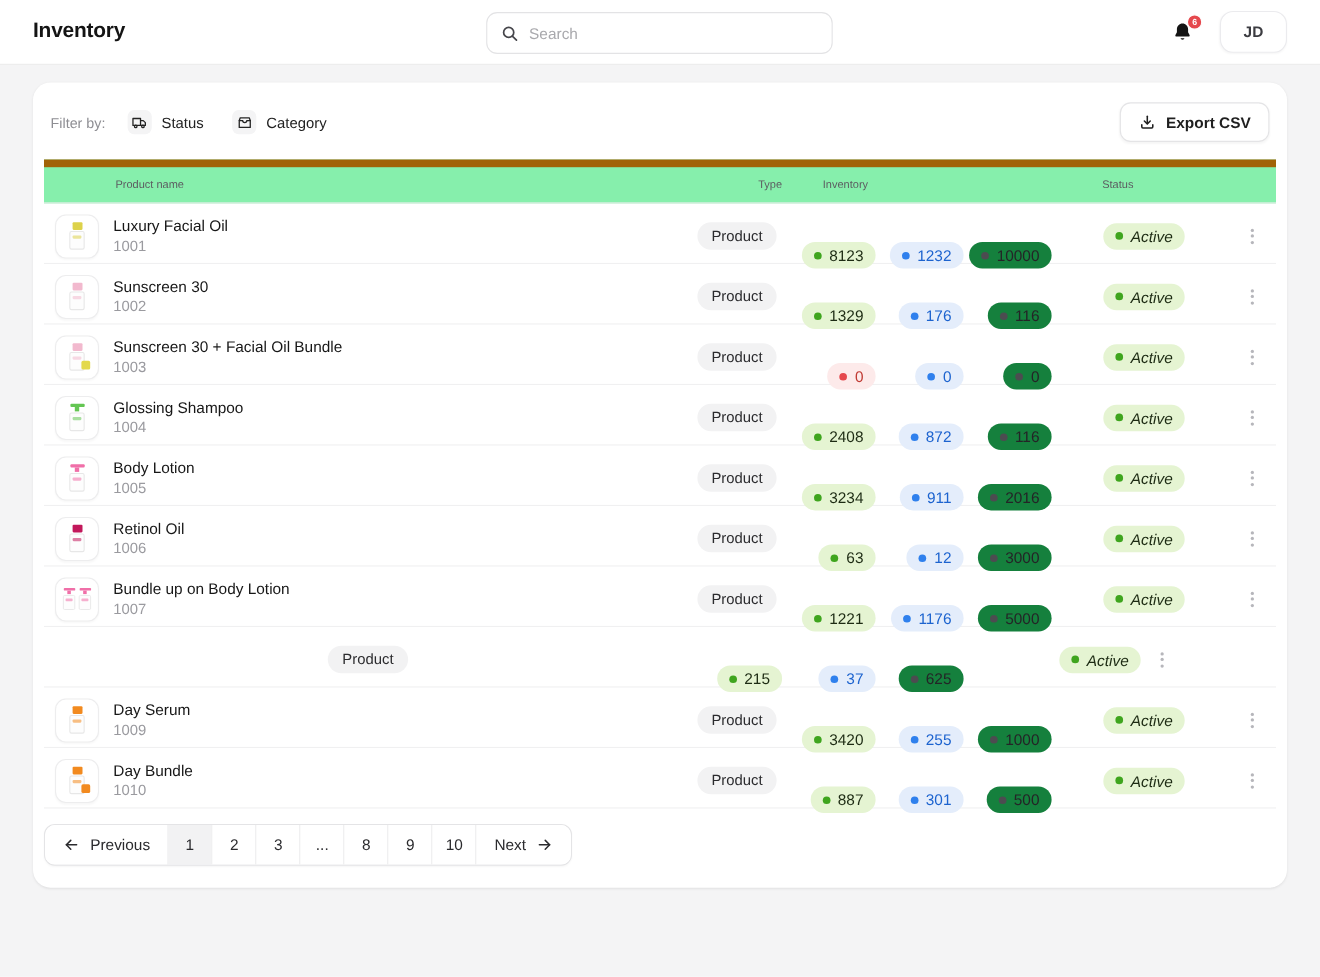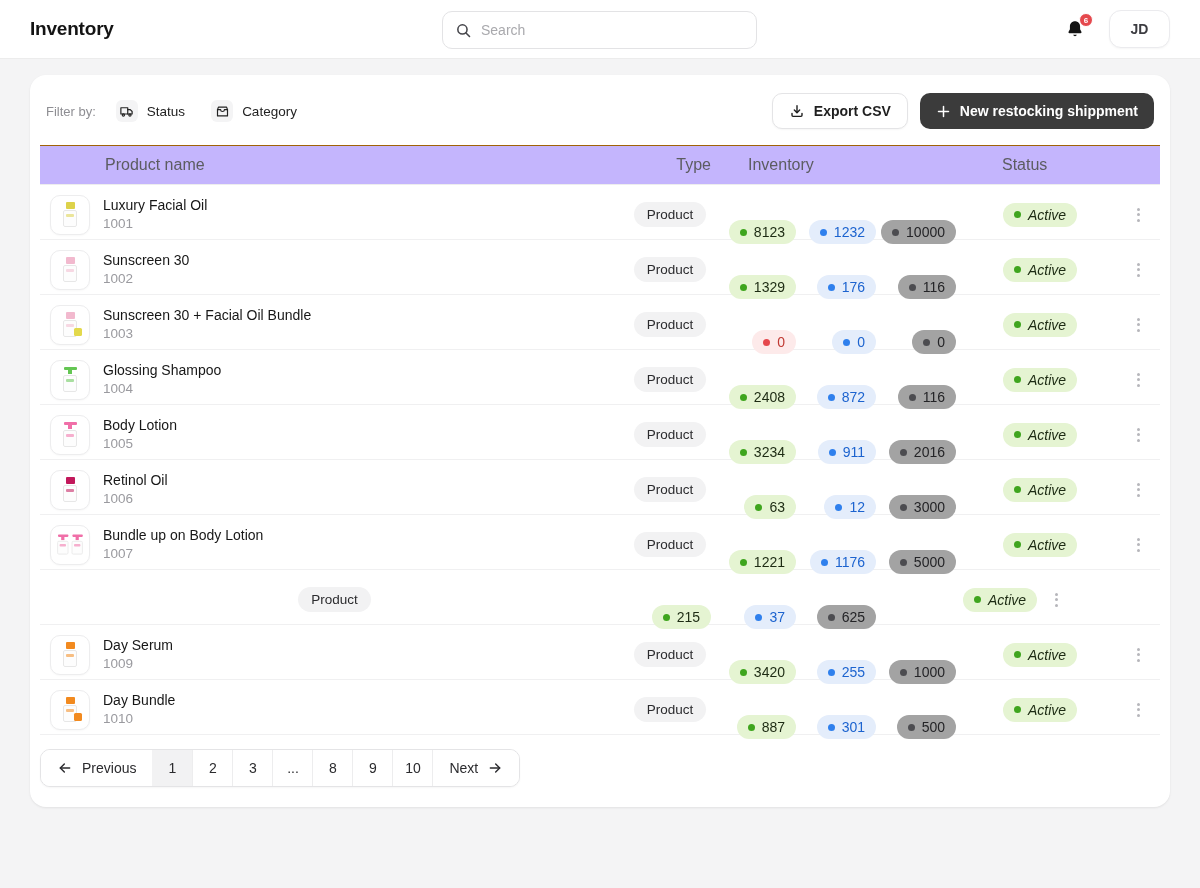--- a/index.html
+++ b/index.html
@@ -56,23 +56,23 @@
     height:36px; border-radius:10px; display:inline-flex; align-items:center; gap:9px;
     font-size:14px; font-weight:600; padding:0 16px; cursor:pointer;
     font-family:"Liberation Sans", sans-serif; border:none;
   }
   .btn-outline { background:#fff; border:1px solid #e4e4e6; color:#1f1f1f; box-shadow:0 1px 2px rgba(0,0,0,.04); }
   .btn-dark { background:var(--c-accent-dark,#3b3b3b); color:#fff; }
   
   .tbl { width:100%; }
   .tbl-header {
     display:grid; grid-template-columns:589px 82px 85px 80px 80px 40px 120px 44px;
-    align-items:center; height:40px; background:#c4b5fd;
-    border-top:1px solid #a16207; border-bottom:1px solid #ededee;
-    font-size:16px; color:#5c5c61;
+    align-items:center; height:40px; background:#86efac;
+    border-top:7px solid #a16207; border-bottom:1px solid #ededee;
+    font-size:10px; color:#5c5c61;
   }
   .th-product { padding-left:65px; }
   .th-type { text-align:right; }
   .th-inventory { grid-column:3 / 6; padding-left:37px; }
   .th-status { grid-column:7; padding-left:6px; }
   .row {
     display:grid; grid-template-columns:589px 82px 85px 80px 80px 40px 120px 44px;
     align-items:center; height:55px; border-bottom:1px solid #f0f0f1; cursor:pointer;
   }
   .cell-product { display:flex; align-items:center; gap:13px; padding-left:10px; }
@@ -91,21 +91,21 @@
   .cell-inv { display:flex; justify-content:flex-end;margin-top:35px; }
   .badge {
     display:inline-flex; align-items:center; gap:7px; border-radius:999px;
     padding:4px 11px; font-size:14px;
   }
   .badge .dot { width:7px; height:7px; border-radius:50%; flex:none; }
   .v-green { background:var(--c-badge-green-bg,#e5f4d2); color:#1d2b13; }
   .v-green .dot { background:var(--c-badge-green-dot,#3fa51e); }
   .v-blue  { background:var(--c-badge-blue-bg,#e4edfb); color:var(--c-badge-blue-text,#1c63cf); }
   .v-blue .dot { background:var(--c-badge-blue-dot,#2f80ed); }
-  .v-gray  { background:#a3a3a3; color:#242427; }
+  .v-gray  { background:#15803d; color:#242427; }
   .v-gray .dot { background:#4c4c50; }
   .v-red   { background:var(--c-badge-red-bg,#fdeaea); color:var(--c-badge-red-text,#c03a33); }
   .v-red .dot { background:var(--c-badge-red-dot,#e5484d); }
   .cell-status { padding-left:7px;font-style:italic; }
   .cell-menu { display:flex; justify-content:center; }
   .kebab { display:flex; flex-direction:column; gap:2.5px; padding:6px; cursor:pointer; background:none; border:none; }
   .kebab i { width:3px; height:3px; border-radius:50%; background:#b6b6bb; display:block; }
   
   .art-bottle { display:flex; flex-direction:column; align-items:center; }
   .art-cap { width:9px; height:7px; border-radius:1px; }
@@ -191,28 +191,20 @@
     <div class="toolbar-actions">
       <button class="btn btn-outline">
         <span>
           <svg width="16" height="16" viewBox="0 0 24 24" fill="none" stroke="#1f1f1f" stroke-width="2.1" stroke-linecap="round" stroke-linejoin="round">
             <path d="M12 4v10"></path>
               <path d="M8 10.5 12 14.5 16 10.5"></path>
               <path d="M4.5 15.5v3a1.5 1.5 0 0 0 1.5 1.5h12a1.5 1.5 0 0 0 1.5-1.5v-3"></path>
           </svg>
         </span>
         <span>Export CSV</span>
-      </button>
-      <button class="btn btn-dark">
-        <span>
-          <svg width="15" height="15" viewBox="0 0 24 24" fill="none" stroke="#fff" stroke-width="2.4" stroke-linecap="round">
-            <path d="M12 4v16M4 12h16"></path>
-          </svg>
-        </span>
-        <span>New restocking shippment</span>
       </button>
     </div>
   </div>
 
   <div class="tbl">
     <div class="tbl-header">
       <div class="th-product">Product name</div>
       <div class="th-type">Type</div>
       <div class="th-inventory">Inventory</div>
       <div class="th-status">Status</div>

